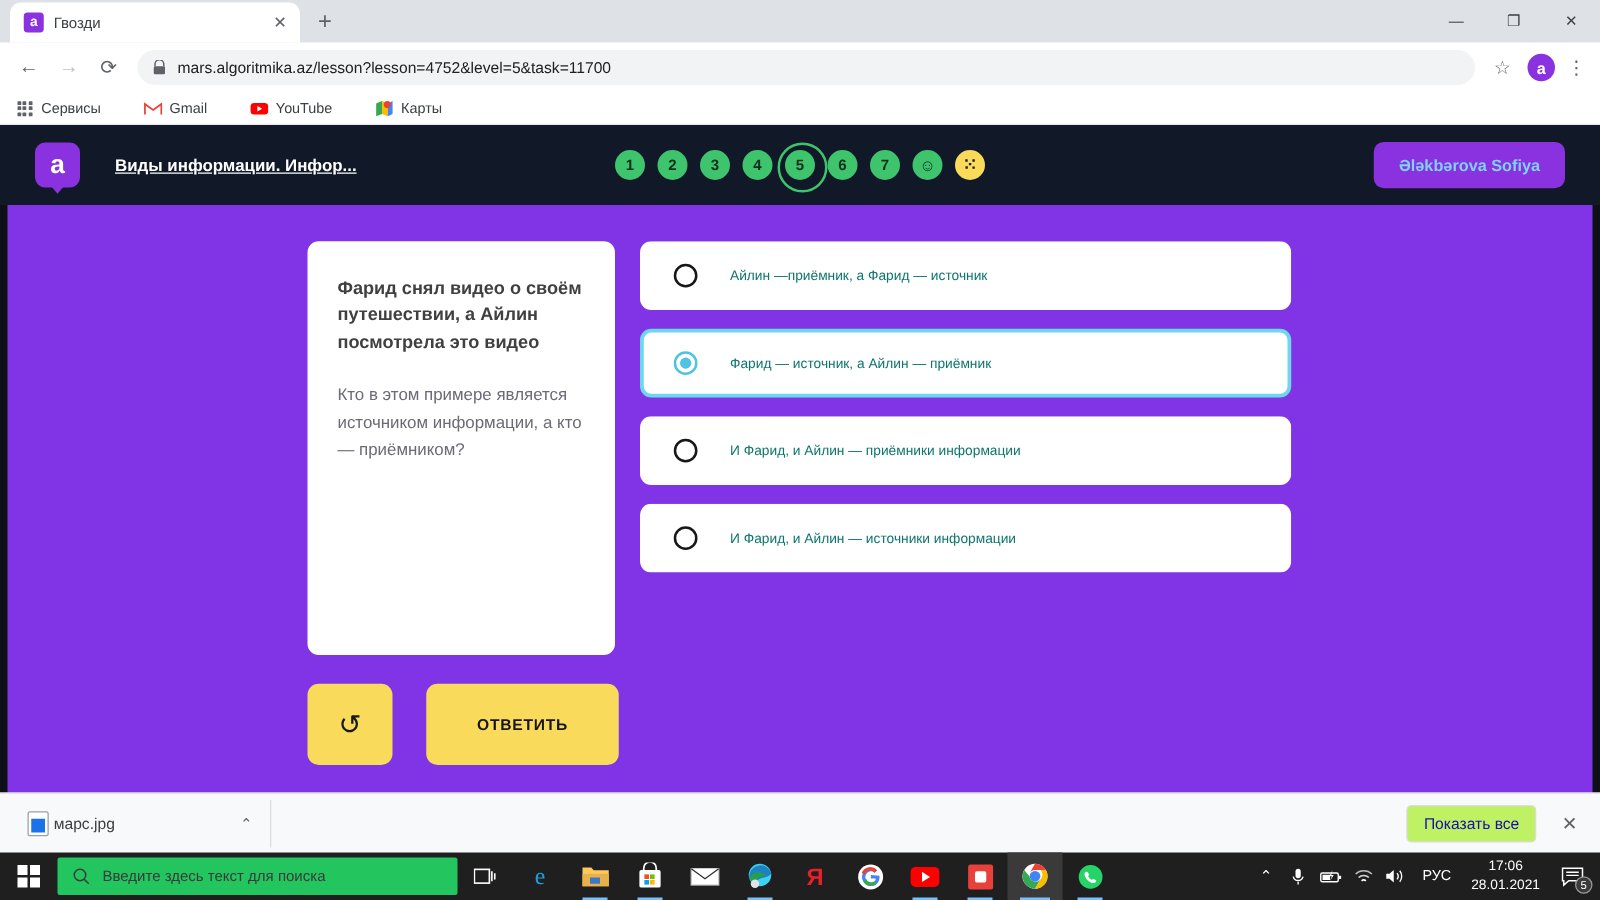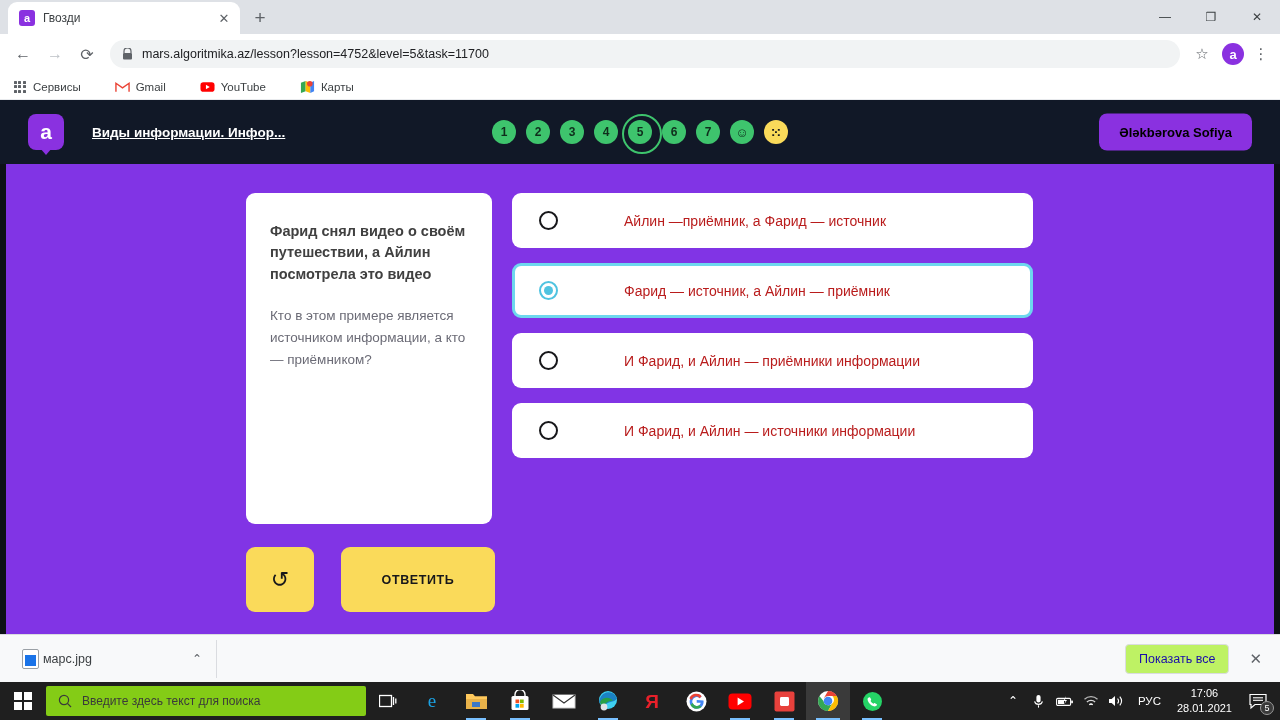--- a/index.html
+++ b/index.html
@@ -128,21 +128,21 @@
   }
   .step.current::before {
     content: ""; position: absolute; left: -6px; top: -6px;
     width: 36px; height: 36px; border-radius: 50%;
     border: 2px solid #3ec46d;
   }
   .step.smiley { font-size: 13px; }
   .step.dice { background: #fada5a; color: #1c1c1c; font-size: 13px; }
   .user-btn {
     position: absolute; right: 28px; top: 50%; transform: translateY(-50%);
-    background: #8a31e0; color: #000000; font-size: 13px; font-weight: bold;
+    background: #8a31e0; color: #7dd3fc; font-size: 13px; font-weight: bold;
     padding: 11px 20px; border-radius: 8px; white-space: nowrap;
     border: none; cursor: pointer;
   }
 
   .stage {
     position: relative; height: calc(100% - 64px); background: #8134e5;
     margin: 0 6px;
   }
 
   .question-card {
@@ -172,21 +172,21 @@
     border: 2.2px solid #17171a; flex: 0 0 auto;
   }
   .option.selected .radio {
     border-color: #4fc3e0; display: flex; align-items: center;
     justify-content: center;
   }
   .option.selected .radio::after {
     content: ""; width: 9px; height: 9px; border-radius: 50%;
     background: #4fc3e0;
   }
-  .opt-label { font-size: 14px; color: #b91c1c; white-space: nowrap; margin-left: 40px; }
+  .opt-label { font-size: 11px; color: #0f766e; white-space: nowrap; }
 
   .actions {
     position: absolute; left: 240px; top: 383px; display: flex; gap: 27px;
   }
   .btn-yellow {
     background: #fada5a; border: none; border-radius: 9px; cursor: pointer;
     color: #17171a; display: flex; align-items: center; justify-content: center;
   }
   .btn-reset { width: 68px; height: 65px; font-size: 22px; }
   .btn-answer {
@@ -228,21 +228,21 @@
     background: #1f1f1f; display: flex; align-items: center;
   }
   .start {
     width: 46px; height: 38px; display: flex; align-items: center;
     justify-content: center; flex: 0 0 auto;
   }
   .win-logo { display: grid; grid-template-columns: 8px 8px;
               grid-template-rows: 8px 8px; gap: 2px; }
   .win-logo i { background: #ffffff; display: block; }
   .tb-search {
-    width: 320px; height: 30px; background: #84cc16; border-radius: 2px;
+    width: 320px; height: 30px; background: #22c55e; border-radius: 2px;
     display: flex; align-items: center; gap: 10px; padding: 0 12px;
     flex: 0 0 auto;
   }
   .tb-search-text { font-size: 12px; color: #3a3a3a; white-space: nowrap; }
   .tb-icons { display: flex; align-items: center; height: 38px; }
   .tb-ico {
     width: 44px; height: 38px; display: flex; align-items: center;
     justify-content: center; position: relative; cursor: pointer;
   }
   .tb-ico.active { background: #3a3a3a; }

